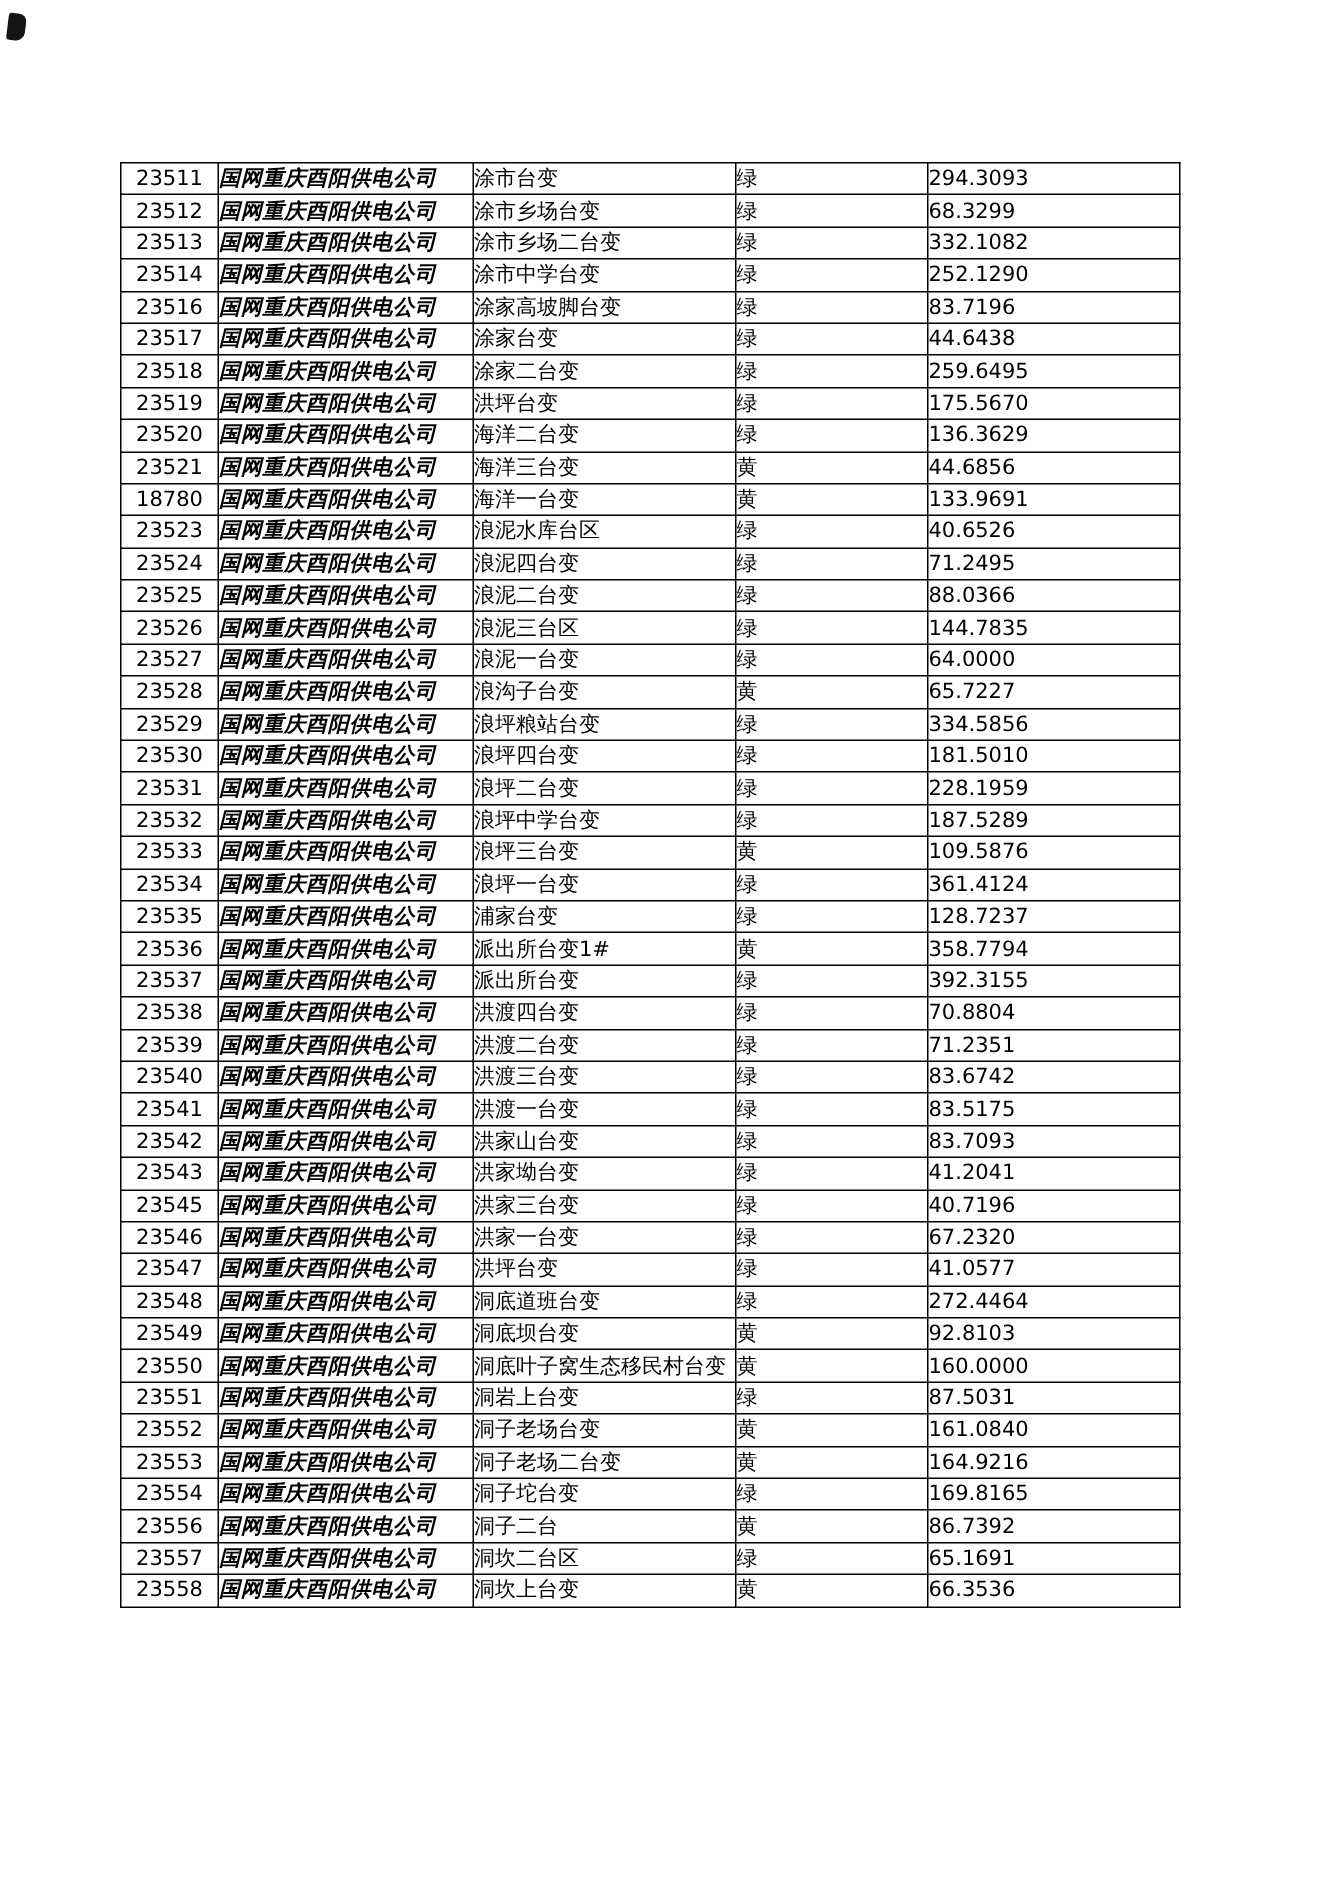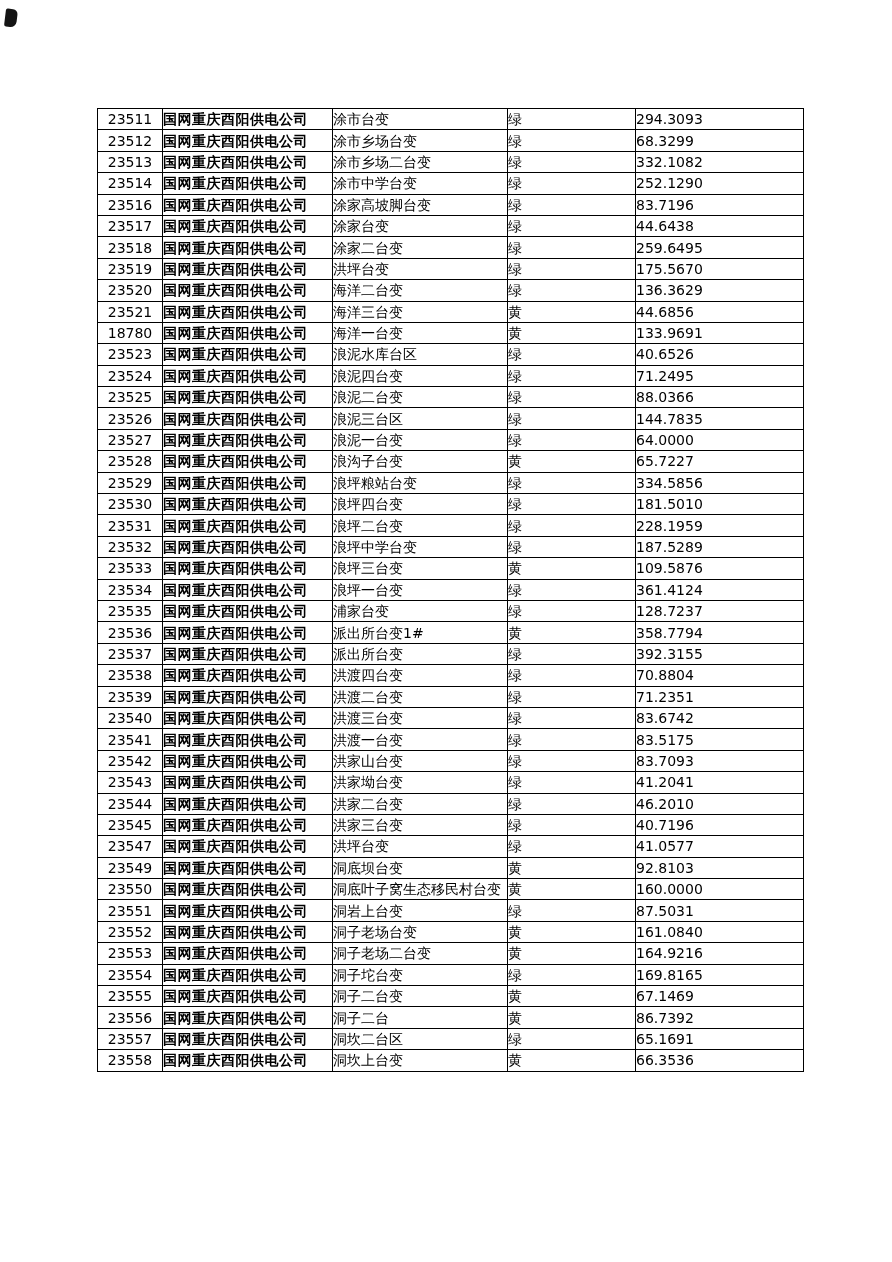--- a/index.html
+++ b/index.html
@@ -22,38 +22,38 @@
     left: 5px;
     top: 9px;
     width: 12px;
     height: 18px;
     background: #141414;
     border-radius: 2px 5px 6px 2px;
     transform: rotate(7deg);
   }
   table.data-table {
     position: absolute;
-    left: 97px;
+    left: 80px;
     top: 108px;
     width: 706px;
     border-collapse: collapse;
     table-layout: fixed;
   }
   table.data-table td {
     border: 1px solid #000;
     height: 21.4px;
     font-size: 14px;
     line-height: 20px;
     padding: 0;
     white-space: nowrap;
     overflow: hidden;
     vertical-align: middle;
   }
   td.c-id      { width: 65px;  text-align: center; font-size: 13.5px; }
-  td.c-company { width: 170px; font-weight: bold; padding-left: 3px; font-size: 15px; letter-spacing: 0.5px; }
+  td.c-company { width: 170px; font-weight: bold; padding-left: 3px; font-size: 15px; letter-spacing: 0.5px; font-style: italic; }
   td.c-station { width: 175px; padding-left: 4px; }
   td.c-status  { width: 128px; padding-left: 5px; }
   td.c-value   { width: 168px; text-align: left; padding-right: 55px; font-size: 13.5px; }
 </style>
 </head>
 <body>
 
 <div class="page">
 
   <div class="corner-mark"></div>
@@ -278,41 +278,48 @@
       <td class="c-value">83.7093</td>
     </tr>
         <tr>
       <td class="c-id">23543</td>
       <td class="c-company">国网重庆酉阳供电公司</td>
       <td class="c-station">洪家坳台变</td>
       <td class="c-status">绿</td>
       <td class="c-value">41.2041</td>
     </tr>
         <tr>
-      <td class="c-id">23544</td>
-      <td class="c-company">国网重庆酉阳供电公司</td>
-      <td class="c-station">洪家二台变</td>
-      <td class="c-status">绿</td>
-      <td class="c-value">46.2010</td>
-    </tr>
-        <tr>
       <td class="c-id">23545</td>
       <td class="c-company">国网重庆酉阳供电公司</td>
       <td class="c-station">洪家三台变</td>
       <td class="c-status">绿</td>
       <td class="c-value">40.7196</td>
     </tr>
         <tr>
+      <td class="c-id">23546</td>
+      <td class="c-company">国网重庆酉阳供电公司</td>
+      <td class="c-station">洪家一台变</td>
+      <td class="c-status">绿</td>
+      <td class="c-value">67.2320</td>
+    </tr>
+        <tr>
       <td class="c-id">23547</td>
       <td class="c-company">国网重庆酉阳供电公司</td>
       <td class="c-station">洪坪台变</td>
       <td class="c-status">绿</td>
       <td class="c-value">41.0577</td>
     </tr>
         <tr>
+      <td class="c-id">23548</td>
+      <td class="c-company">国网重庆酉阳供电公司</td>
+      <td class="c-station">洞底道班台变</td>
+      <td class="c-status">绿</td>
+      <td class="c-value">272.4464</td>
+    </tr>
+        <tr>
       <td class="c-id">23549</td>
       <td class="c-company">国网重庆酉阳供电公司</td>
       <td class="c-station">洞底坝台变</td>
       <td class="c-status">黄</td>
       <td class="c-value">92.8103</td>
     </tr>
         <tr>
       <td class="c-id">23550</td>
       <td class="c-company">国网重庆酉阳供电公司</td>
       <td class="c-station">洞底叶子窝生态移民村台变</td>
@@ -339,27 +346,20 @@
       <td class="c-station">洞子老场二台变</td>
       <td class="c-status">黄</td>
       <td class="c-value">164.9216</td>
     </tr>
         <tr>
       <td class="c-id">23554</td>
       <td class="c-company">国网重庆酉阳供电公司</td>
       <td class="c-station">洞子坨台变</td>
       <td class="c-status">绿</td>
       <td class="c-value">169.8165</td>
-    </tr>
-        <tr>
-      <td class="c-id">23555</td>
-      <td class="c-company">国网重庆酉阳供电公司</td>
-      <td class="c-station">洞子二台变</td>
-      <td class="c-status">黄</td>
-      <td class="c-value">67.1469</td>
     </tr>
         <tr>
       <td class="c-id">23556</td>
       <td class="c-company">国网重庆酉阳供电公司</td>
       <td class="c-station">洞子二台</td>
       <td class="c-status">黄</td>
       <td class="c-value">86.7392</td>
     </tr>
         <tr>
       <td class="c-id">23557</td>

